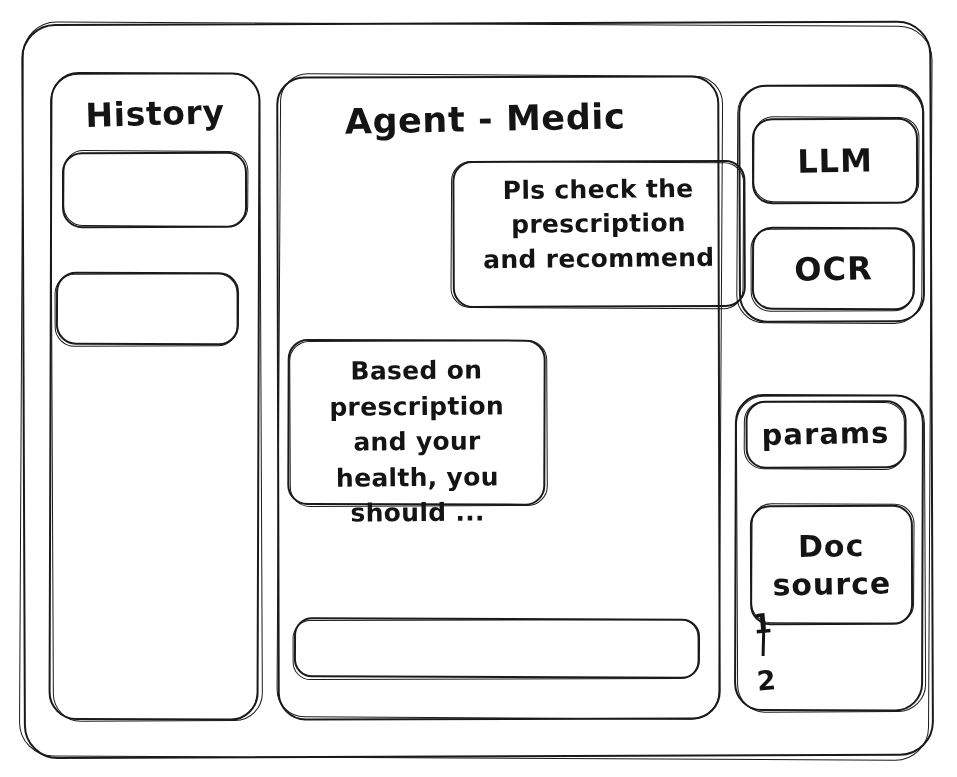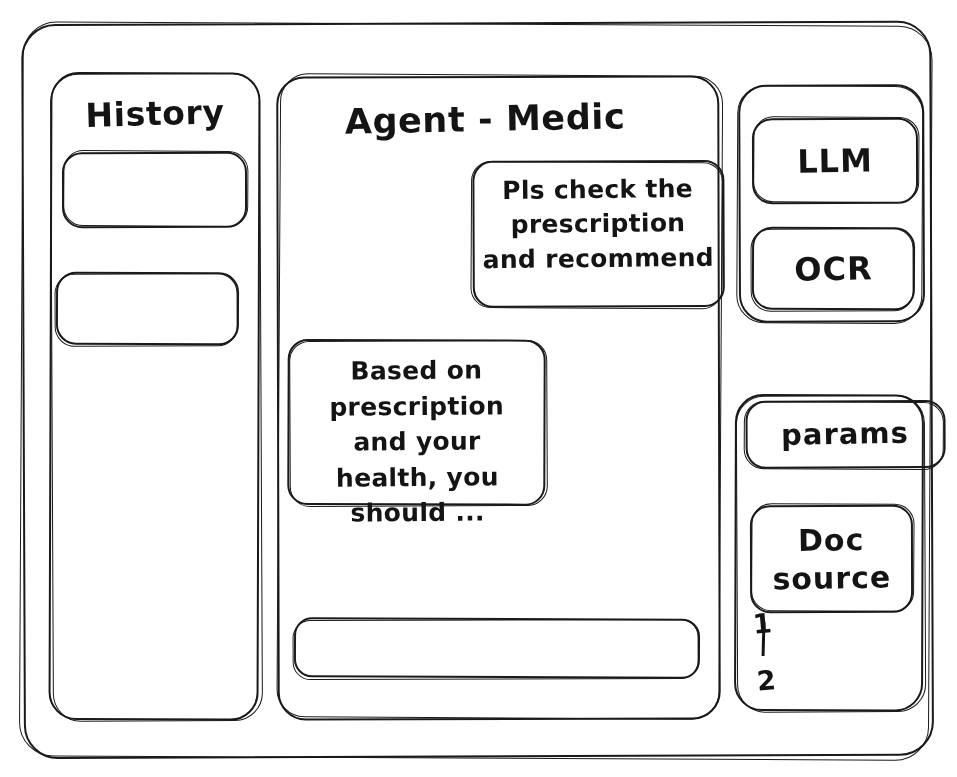--- a/index.html
+++ b/index.html
@@ -151,21 +151,21 @@
     <div class="ln b"></div>
   </div>
 
   <div class="sketch r-panel sk-c" style="left:277px; top:76px; width:443px; height:644px;">
     <div class="ln"></div>
     <div class="ln b"></div>
   </div>
 
   <div class="hand" id="panel-title-agent">Agent - Medic</div>
 
-  <div class="sketch r-box sk-a" style="left:472px; top:160px; width:252px; height:147px;text-decoration:underline;">
+  <div class="sketch r-box sk-a" style="left:452px; top:160px; width:293px; height:147px;text-decoration:underline;">
     <div class="ln"></div>
     <div class="ln b"></div>
     <div class="bubble-text" style="top:13px; font-size:25px; line-height:1.37; transform:rotate(-0.6deg);">Pls check the
 prescription
 and recommend</div>
   </div>
 
   <div class="sketch r-box sk-b" style="left:288px; top:339px; width:258px; height:166px;">
     <div class="ln"></div>
     <div class="ln b"></div>
@@ -196,27 +196,27 @@
     <div class="ln"></div>
     <div class="ln b"></div>
     <div class="chip-text" style="font-size:32px;">OCR</div>
   </div>
 
   <div class="sketch r-panel sk-b" style="left:735px; top:394px; width:189px; height:317px;">
     <div class="ln"></div>
     <div class="ln b"></div>
   </div>
 
-  <div class="sketch r-box sk-a" style="left:745px; top:400px; width:200px; height:68px;">
+  <div class="sketch r-box sk-a" style="left:745px; top:400px; width:161px; height:68px;">
     <div class="ln"></div>
     <div class="ln b"></div>
     <div class="chip-text" style="font-size:29px;">params</div>
   </div>
 
-  <div class="sketch r-box sk-c" style="left:750px; top:505px; width:163px; height:108px;">
+  <div class="sketch r-box sk-c" style="left:750px; top:505px; width:163px; height:120px;">
     <div class="ln"></div>
     <div class="ln b"></div>
     <div class="chip-text" style="font-size:30px;">Doc
 source</div>
   </div>
 
   <div class="tick-line" style="left:762px; top:622px; height:34px;"></div>
   <div class="marker-num" style="left:753px; top:608px;">1</div>
 
   <div class="marker-num" style="left:757px; top:665px;">2</div>

